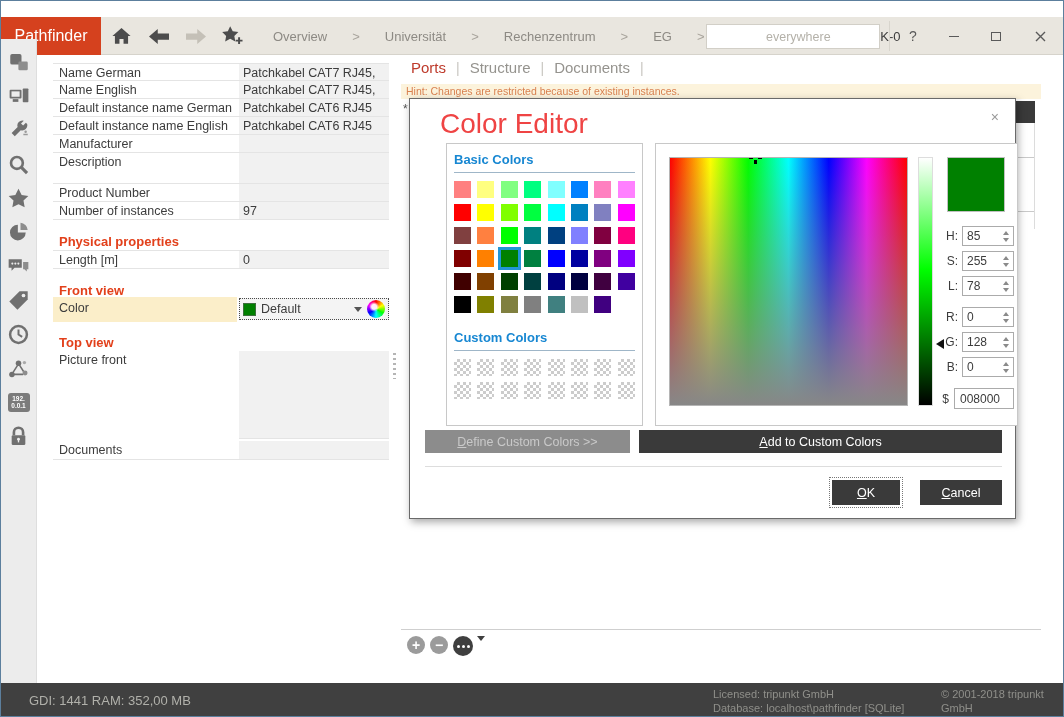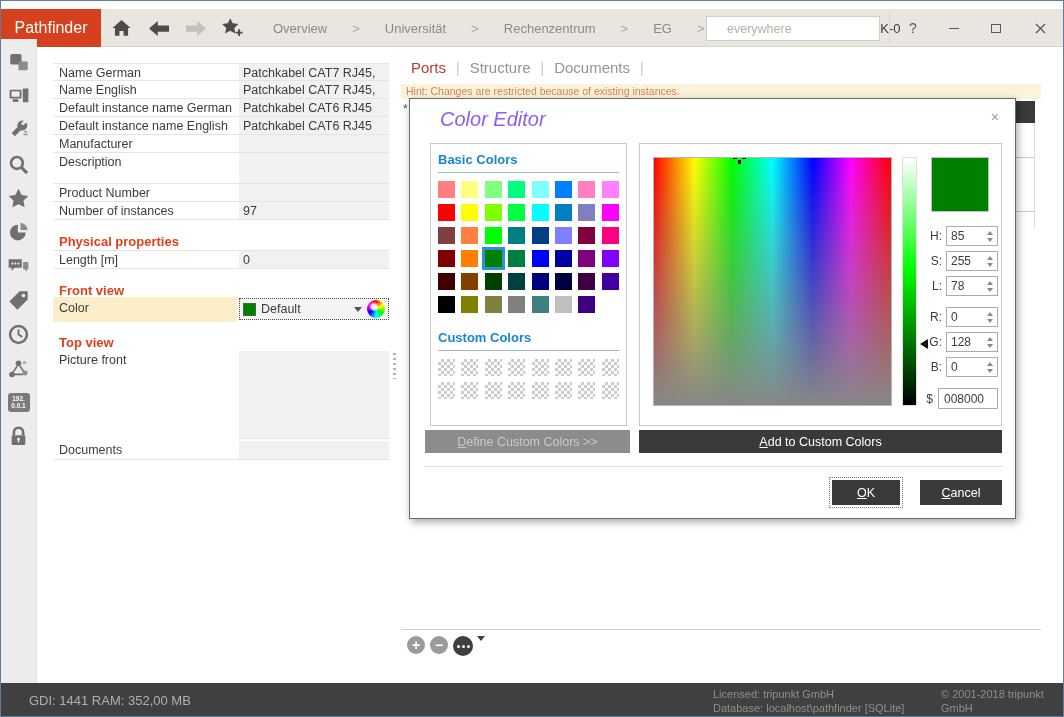--- a/index.html
+++ b/index.html
@@ -4,29 +4,29 @@
 <style>
   html,body{margin:0;padding:0;background:#888;}
   *{box-sizing:border-box;}
   .app{
     position:relative;width:1064px;height:717px;background:#fff;
     font-family:"Liberation Sans",sans-serif;color:#3c3c3c;
     border:1px solid #5c7f9d;overflow:hidden;
   }
   .abs{position:absolute;}
   
-  .topbar{position:absolute;left:0;top:8px;width:100%;height:38px;background:#e9e6df;border-bottom:1px solid #d6d3cb;}
+  .topbar{position:absolute;left:0;top:16px;width:100%;height:38px;background:#e9e6df;border-bottom:1px solid #d6d3cb;}
   .logo{position:absolute;left:0;top:0;width:100px;height:38px;background:#d5411e;color:#fff;
         font-size:16px;display:flex;align-items:center;justify-content:center;}
   .tb-icon{position:absolute;top:7px;width:24px;height:24px;display:flex;align-items:center;justify-content:center;}
   .breadcrumb{position:absolute;left:272px;top:0;height:38px;display:flex;align-items:center;gap:25px;font-size:13px;color:#8d8a84;}
   .breadcrumb .crumb-sep{color:#a8a49c;}
   .breadcrumb .current{color:#3c3c3c;}
   .searchbox{position:absolute;left:705px;top:7px;width:174px;height:25px;background:#fff;border:1px solid #d2cfc7;display:flex;align-items:center;}
-  .searchbox input{flex:1;border:0;outline:0;background:transparent;font:12.5px "Liberation Sans",sans-serif;color:#ef4444;padding:0 20px;}
+  .searchbox input{flex:1;border:0;outline:0;background:transparent;font:12.5px "Liberation Sans",sans-serif;color:#ef4444;padding:0 20px;margin-left:39px;}
   .searchbox input::placeholder{color:#b4b1a9;}
   .tb-divider{position:absolute;left:888px;top:4px;width:1px;height:30px;background:#d8d5cd;}
   .winbtn{position:absolute;top:0;width:34px;height:38px;display:flex;align-items:center;justify-content:center;color:#5a5a5a;font-size:14px;}
   .help-btn{left:895px;}
   .min-btn{left:936px;}
   .max-btn{left:978px;}
   .close-btn{left:1022px;}
   .min-glyph{width:10px;height:1px;background:#5a5a5a;display:inline-block;}
   .max-glyph{width:10px;height:9px;border:1px solid #5a5a5a;display:inline-block;}
   
@@ -64,23 +64,23 @@
   .sliver-line{position:absolute;left:0;width:100%;height:1px;background:#c9c9c9;}
   .bottom-sep{position:absolute;left:400px;top:628px;width:640px;height:1px;background:#cfcfcf;}
   .circle-btn{position:absolute;top:635px;border-radius:50%;color:#fff;display:flex;align-items:center;justify-content:center;}
   .circle-gray{width:18px;height:18px;background:#9b9b9b;font-size:14px;font-weight:bold;line-height:1;}
   .circle-dark{width:20px;height:20px;background:#3f3f3f;}
   .dots3{display:flex;gap:2px;}
   .dots3 i{width:3px;height:3px;background:#fff;border-radius:50%;}
   
   .dialog{position:absolute;left:408px;top:97px;width:607px;height:421px;background:#fff;border:1px solid #6a6a6a;
           box-shadow:2px 3px 8px rgba(0,0,0,.35);z-index:10;}
-  .dlg-title{position:absolute;left:30px;top:9px;font-size:20px;color:#8b5cf6;font-style:italic;}
+  .dlg-title{position:absolute;left:30px;top:9px;font-size:28px;color:#ef4444;}
   .dlg-close{position:absolute;right:16px;top:10px;font-size:14px;color:#999;}
-  .panel-box{position:absolute;border:1px solid #c8c8c8;background:#fff;}
+  .panel-box{position:absolute;border:1px solid #c8c8c8;background:#fff;margin-left:16px;}
   .box-left{left:20px;top:44px;width:197px;height:283px;padding:8px 7px;}
   .box-right{left:229px;top:44px;width:363px;height:283px;}
   .blue-head{font-size:13px;font-weight:bold;color:#1787d2;border-bottom:1px solid #9fb6c8;padding-bottom:5px;}
   .swgrid{display:flex;flex-wrap:wrap;gap:6px 6.4px;margin-top:8px;}
   .swatch{width:17px;height:17px;}
   .swatch.selected{outline:3px solid #2296d6;outline-offset:0;}
   .checker{background-image:
       linear-gradient(45deg,#ccc 25%,transparent 25%,transparent 75%,#ccc 75%),
       linear-gradient(45deg,#ccc 25%,transparent 25%,transparent 75%,#ccc 75%);
       background-size:6px 6px;background-position:0 0,3px 3px;background-color:#fff;}

